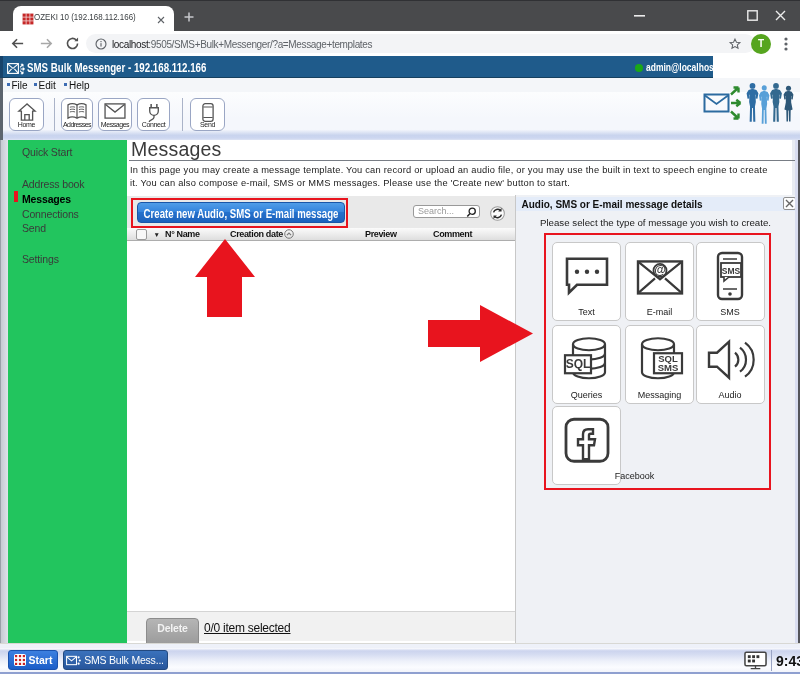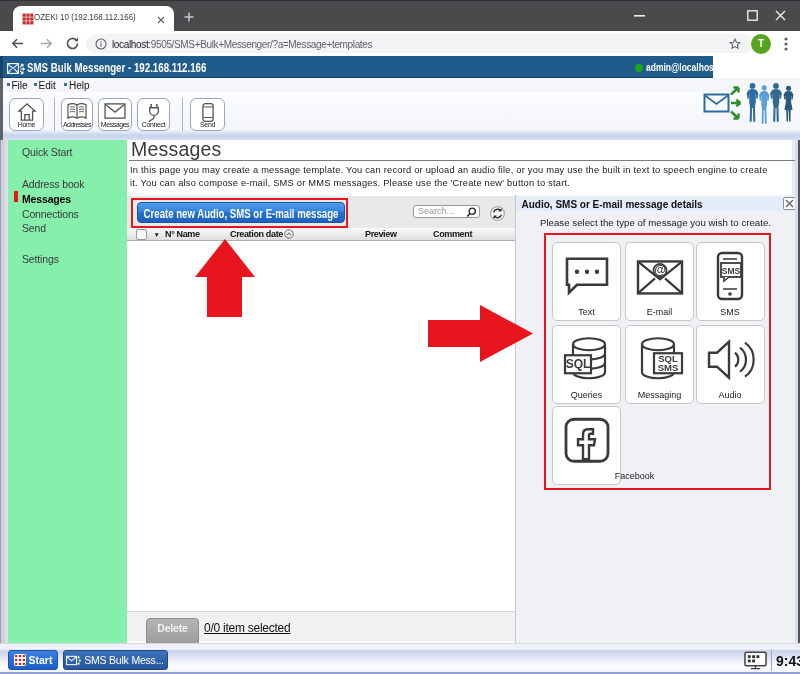--- a/index.html
+++ b/index.html
@@ -36,21 +36,21 @@
 #toolbar { left:0; top:92px; width:800px; height:48px; border-left:3px solid #5c646e;
   background:linear-gradient(to bottom,#fcfdfe 0%,#f5f7fc 55%,#f5f7fc 78%,#c9d4ee 90%,#ccd6f0 96%,#dee4f4 100%); }
 .tbtn { position:absolute; top:5.5px; height:33px; background:#fff; border:1px solid #9aa6c4; border-radius:6px; }
 .tbtn svg { position:absolute; left:50%; transform:translateX(-50%); top:3px; }
 .tbtn .lb { position:absolute; bottom:1.5px; width:100%; text-align:center; font-size:7px; color:#222; letter-spacing:-0.35px; }
 .tsep { position:absolute; top:5.5px; width:1px; height:33px; background:#aab3c8; }
 
 
 #appbody { left:0; top:140px; width:800px; height:503px; background:#e9ecf2; }
 #leftstrip { left:0; top:0; width:8px; height:503px; background:linear-gradient(to right,#c6cad2,#dfe2e9); border-left:1px solid #9aa0a8; }
-#sidebar { left:8px; top:0; width:119px; height:503px; background:#86efac; font-size:10.5px; color:#3a3a3a; letter-spacing:-0.15px; }
+#sidebar { left:8px; top:0; width:119px; height:503px; background:#22c55e; font-size:10.5px; color:#3a3a3a; letter-spacing:-0.15px; }
 #sidebar .it { position:absolute; left:14px; white-space:nowrap; }
 #redmark { position:absolute; left:6px; top:51px; width:4px; height:11px; background:#e8141e; }
 
 #content { left:127px; top:0; width:665px; height:503px; background:#fff; }
 #cheading { left:4px; top:-2.5px; font-size:19.5px; color:#3b3b3b; letter-spacing:0.2px; }
 #chr { left:2px; top:19.5px; width:666px; height:1.2px; background:#787d85; }
 #cpara { left:3px; top:24px; font-size:9.3px; color:#222; line-height:13.4px; white-space:nowrap; letter-spacing:0.22px; }
 
 #listbar { left:0px; top:56px; width:388px; height:31.5px; background:#e9e9e9; }
 #redbox1 { position:absolute; left:4px; top:1.5px; width:216.5px; height:30px; border:2.5px solid #e8141e; }

